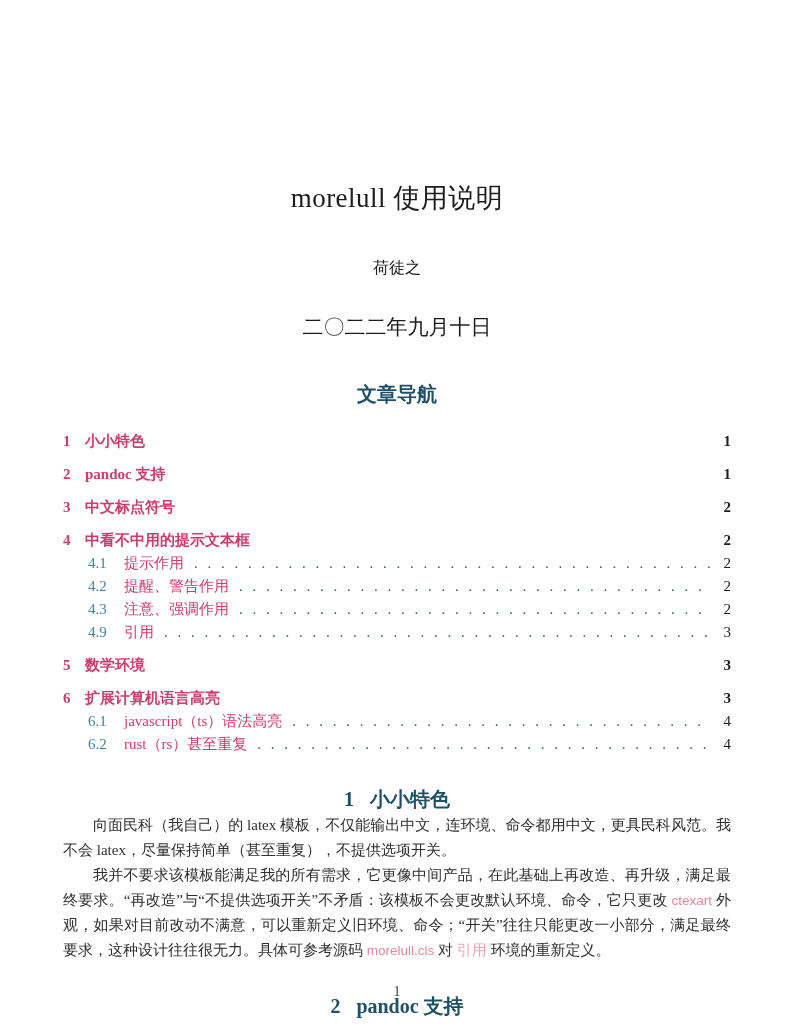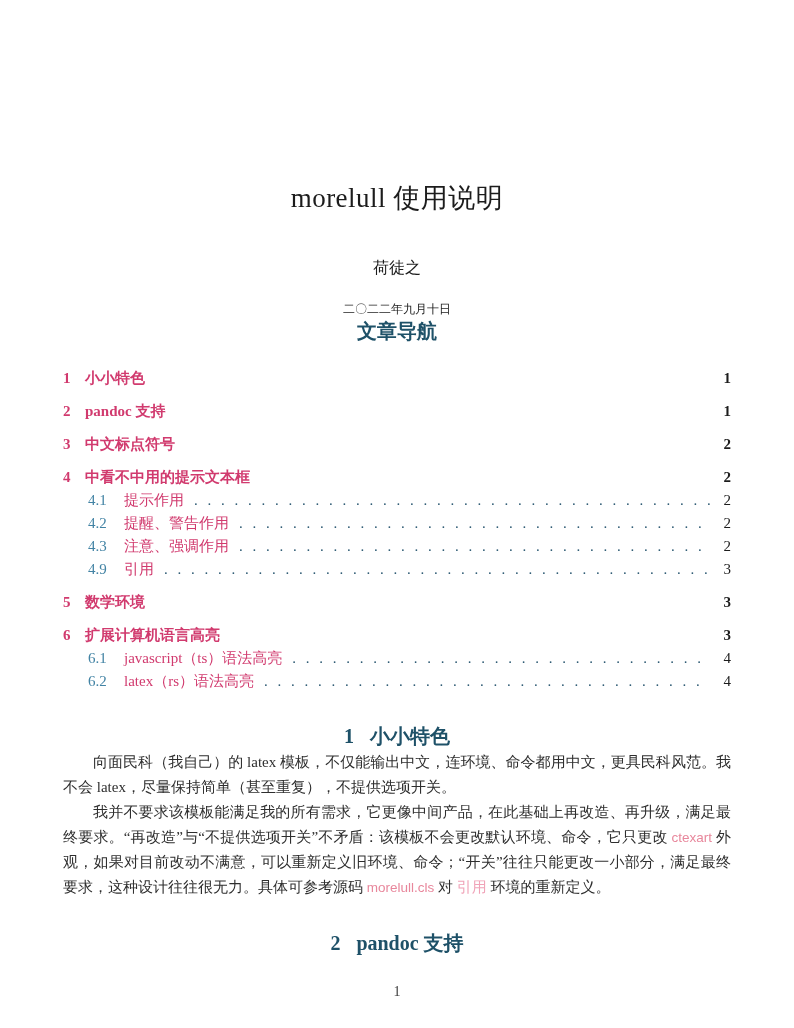--- a/index.html
+++ b/index.html
@@ -21,29 +21,29 @@
     font-family: "Liberation Serif", "DejaVu Serif", serif;
     color: var(--ink);
     padding: 0 63px;
     position: relative;
     overflow: hidden;
   }
   
   .titleblock { text-align: center; padding-top: 180px; }
   .doc-title { font-size: 27px; font-weight: 400; letter-spacing: 0.5px; color: #1c1c1c; }
   .doc-author { font-size: 16px; margin-top: 42px; color: #1c1c1c; }
-  .doc-date { font-size: 12px; margin-top: 22px; color: #1c1c1c; }
+  .doc-date { font-size: 21px; margin-top: 34px; color: #1c1c1c; }
   
   .center-heading {
     text-align: center;
     font-size: 20px;
     font-weight: 700;
     color: var(--teal);
   }
-  .toc-heading { }
+  .toc-heading { margin-top: 40px; }
   .sec-heading { margin-top: 30px; }
   .sec-heading .num { margin-right: 16px; }
   
   .toc { margin-top: 22px; font-size: 15px; }
   .toc-row { display: flex; align-items: baseline; line-height: 23px; }
   .toc-row.l1 { margin-top: 10px; font-weight: 700; }
   .toc-row.l1:first-child { margin-top: 0; }
   .toc-row.l1 .toc-num { color: var(--pink); width: 22px; }
   .toc-row.l1 .toc-label { color: var(--pink); }
   .toc-row.l2 { padding-left: 25px; font-weight: 400; margin-top: 0; }
@@ -164,21 +164,21 @@
         <span class="toc-page">3</span>
       </div>
       <div class="toc-row l2">
         <span class="toc-num">6.1</span>
         <span class="toc-label">javascript（ts）语法高亮</span>
         <span class="toc-leader"></span>
         <span class="toc-page">4</span>
       </div>
       <div class="toc-row l2">
         <span class="toc-num">6.2</span>
-        <span class="toc-label">latex（rs）语法高亮</span>
+        <span class="toc-label">rust（rs）甚至重复</span>
         <span class="toc-leader"></span>
         <span class="toc-page">4</span>
       </div>
     </nav>
 
   <section>
     <h2 class="center-heading sec-heading">
       <span class="num">1</span><span>小小特色</span>
     </h2>
     <div class="bodytext">

